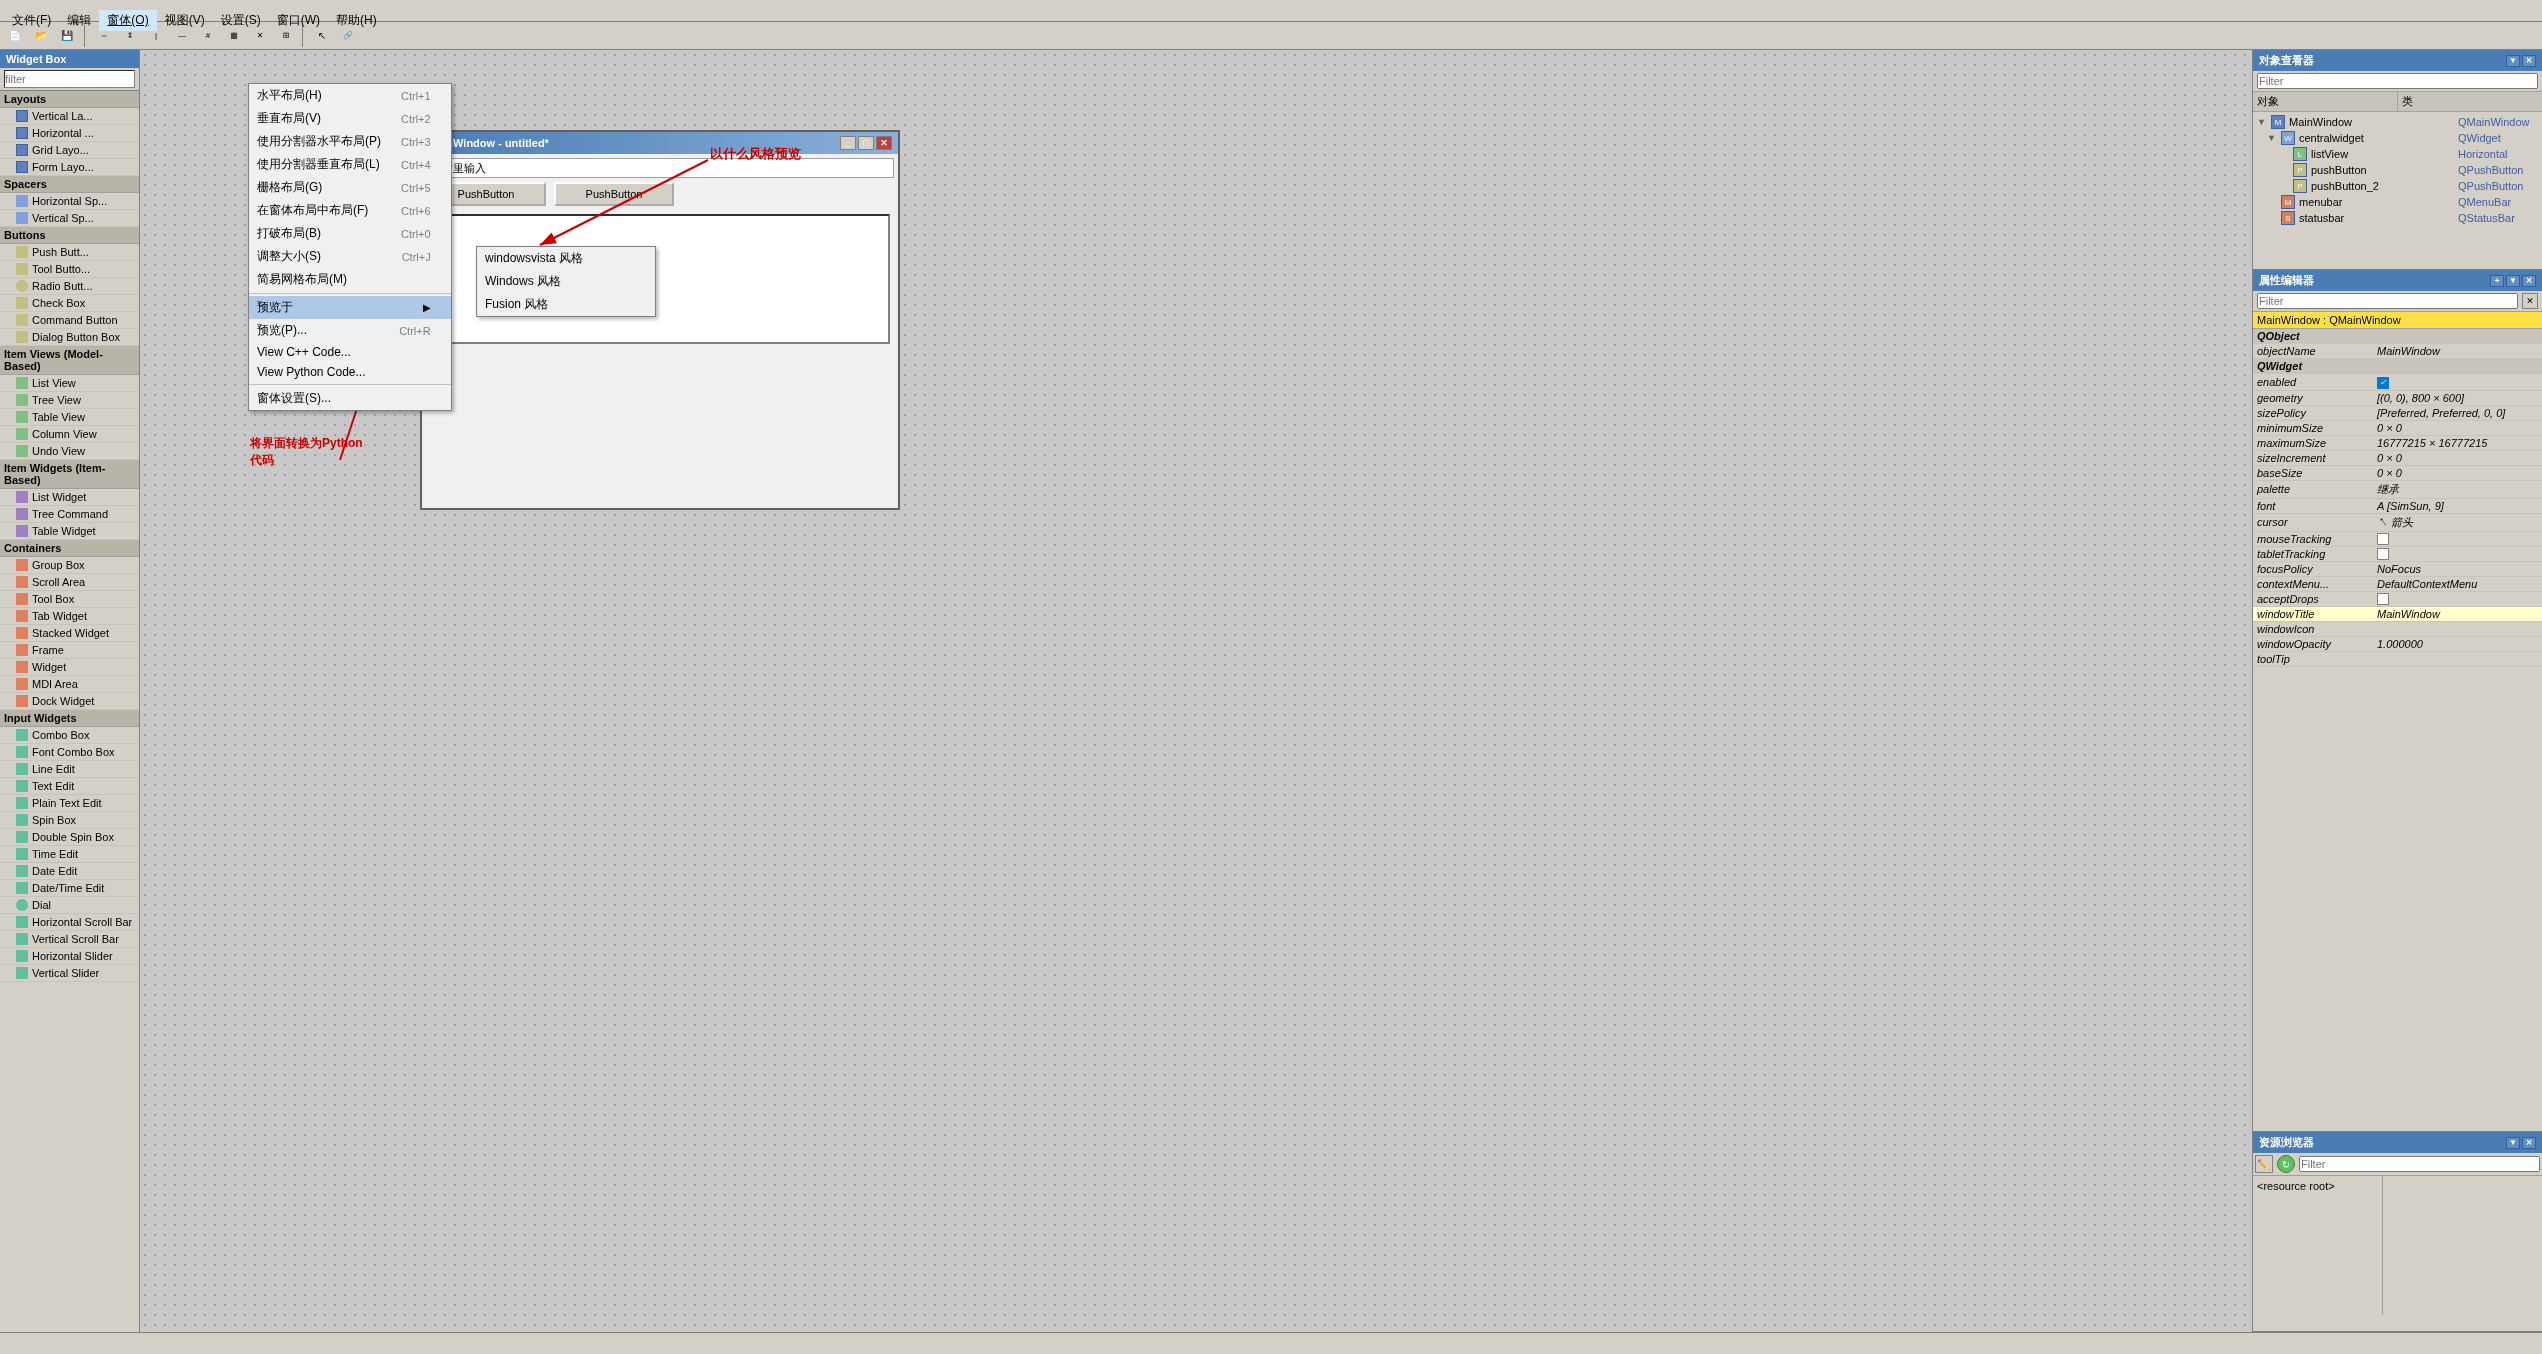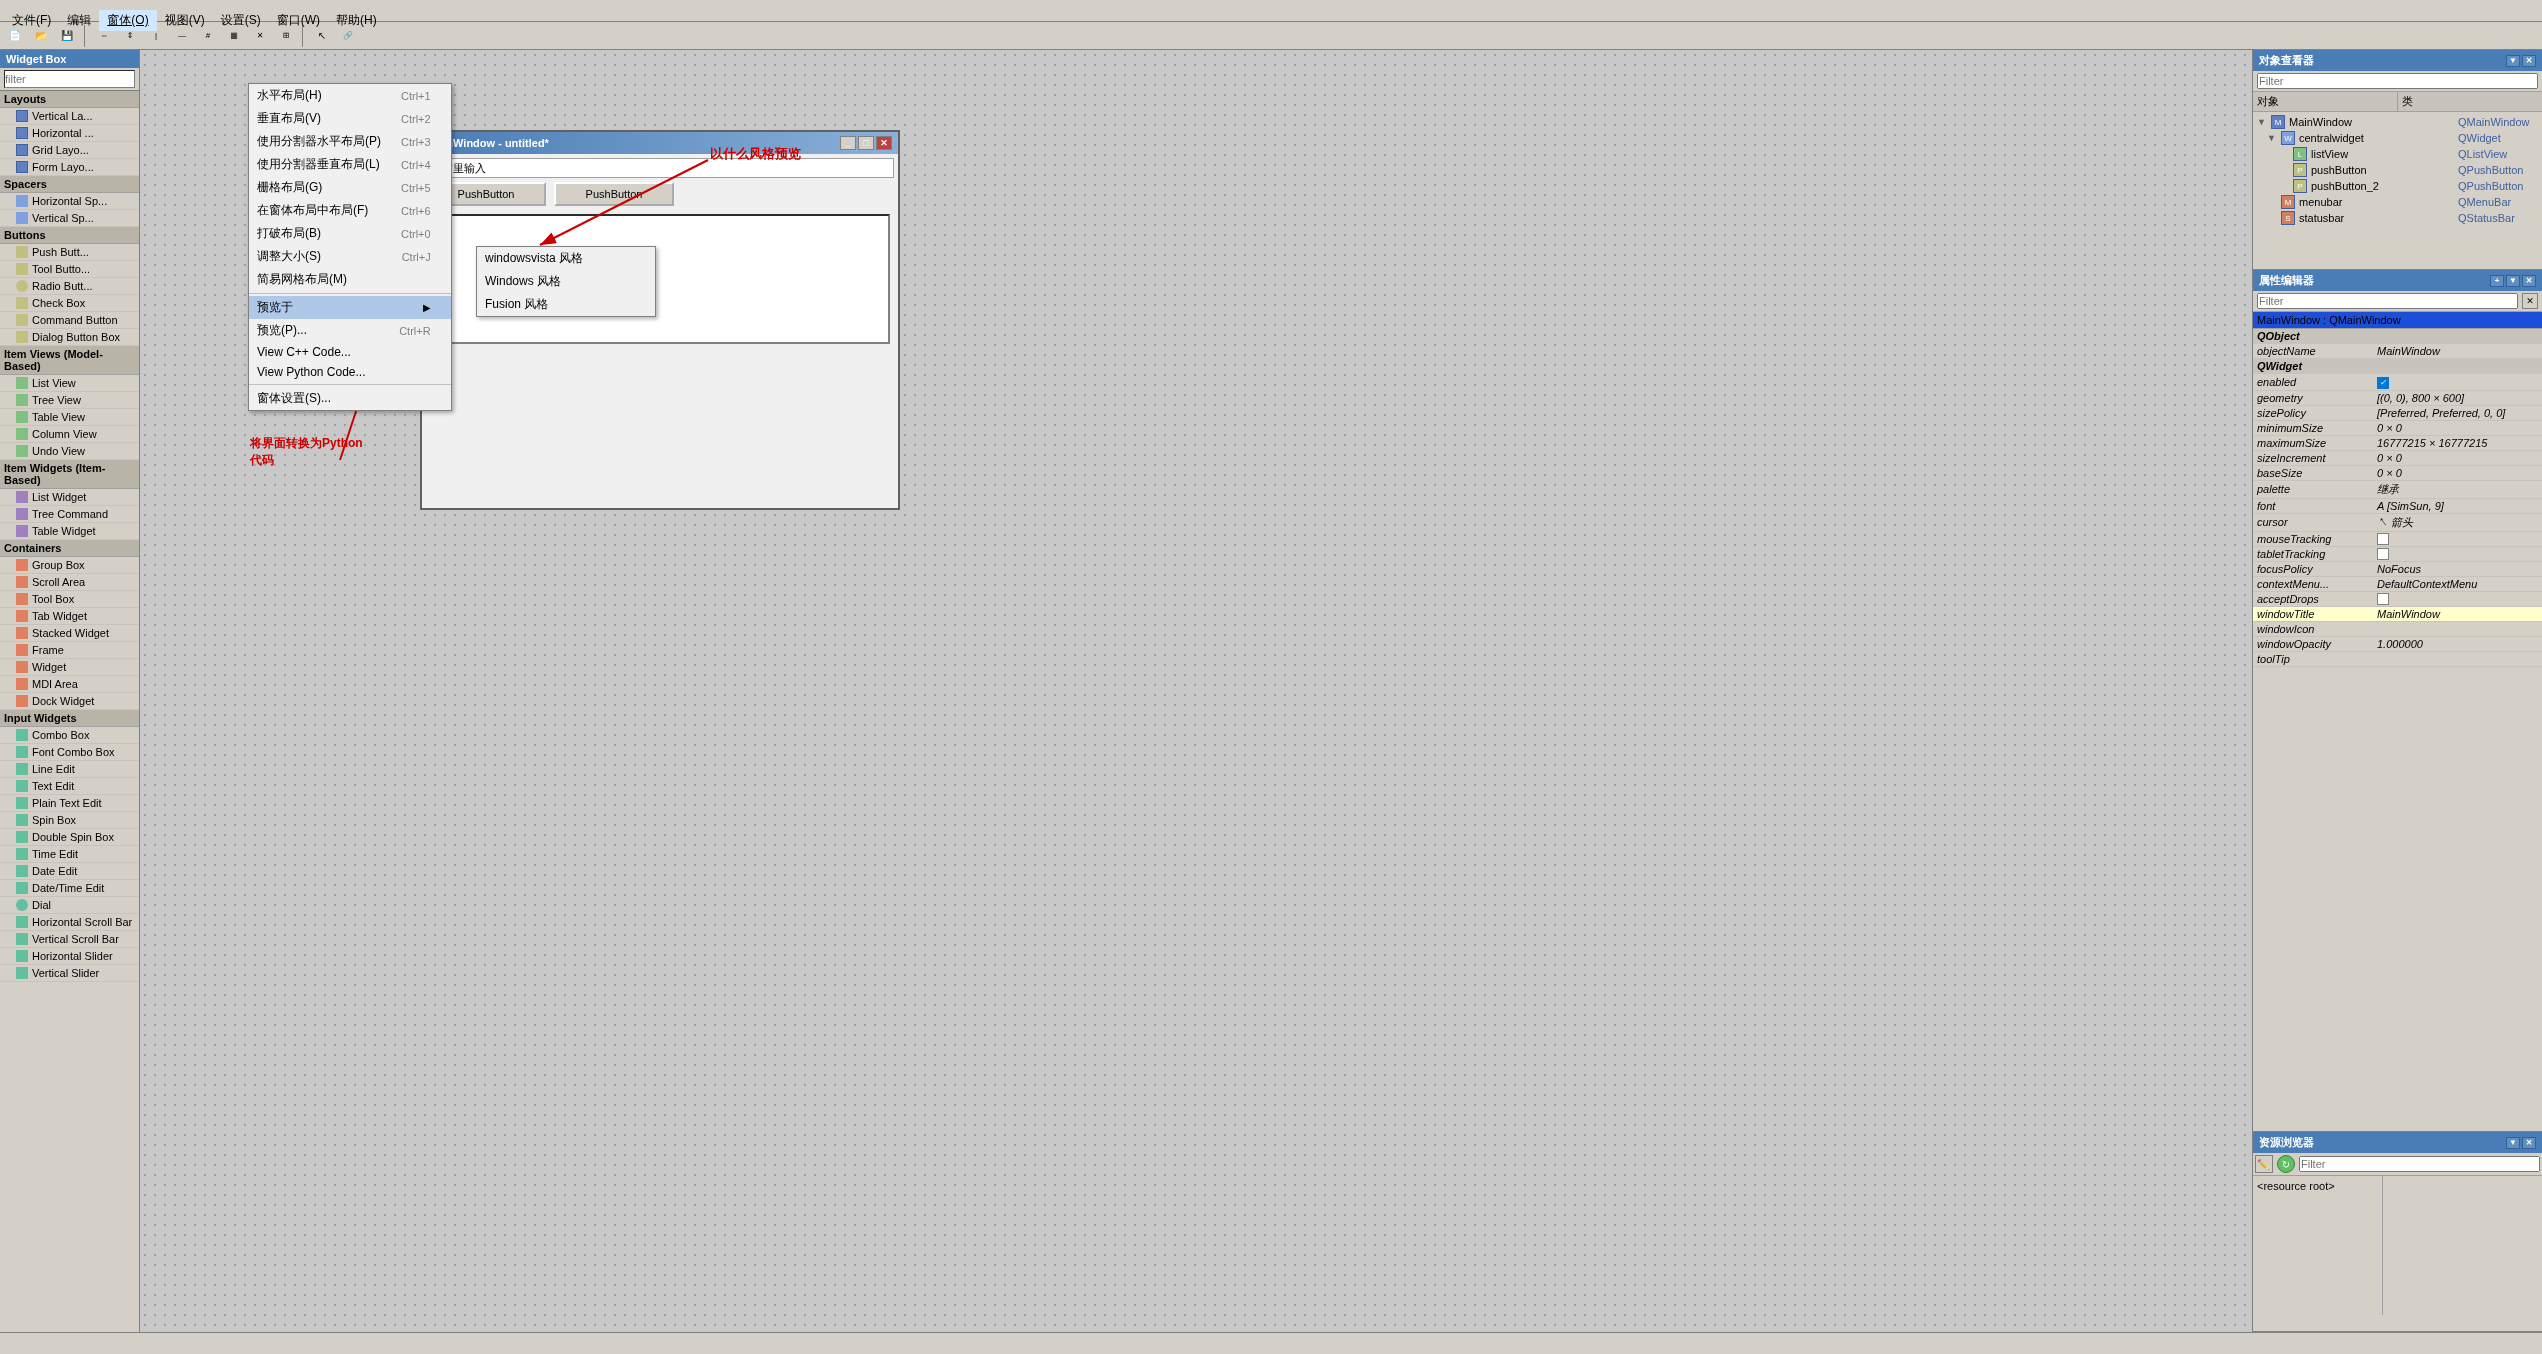--- a/index.html
+++ b/index.html
@@ -266,21 +266,21 @@
       height: 16px;
       background: #d4d0c8;
       border: 1px solid #808080;
       font-size: 9px;
       cursor: pointer;
     }
     .prop-context {
       padding: 2px 4px;
       font-size: 11px;
       border-bottom: 1px solid #a0a0a0;
-      background: #1d4ed8;
+      background: #fde047;
     }
     .prop-table {
       font-size: 11px;
       width: 100%;
       border-collapse: collapse;
       font-style: italic;
     }
     .prop-table td {
       padding: 1px 4px;
       border-bottom: 1px solid #c8c4bc;
@@ -760,21 +760,21 @@
           <span class="tree-expand">▼</span>
           <div class="tree-icon" style="background:#80a0e0;">W</div>
           <span class="tree-name">centralwidget</span>
           <span class="tree-type">QWidget</span>
         </div>
 
         <div class="tree-row" style="padding-left:24px;">
           <span class="tree-expand"></span>
           <div class="tree-icon" style="background:#80c080;">L</div>
           <span class="tree-name">listView</span>
-          <span class="tree-type">QListView</span>
+          <span class="tree-type">Horizontal</span>
         </div>
 
         <div class="tree-row" style="padding-left:24px;">
           <span class="tree-expand"></span>
           <div class="tree-icon" style="background:#c0c080;">P</div>
           <span class="tree-name">pushButton</span>
           <span class="tree-type">QPushButton</span>
         </div>
 
         <div class="tree-row" style="padding-left:24px;">

